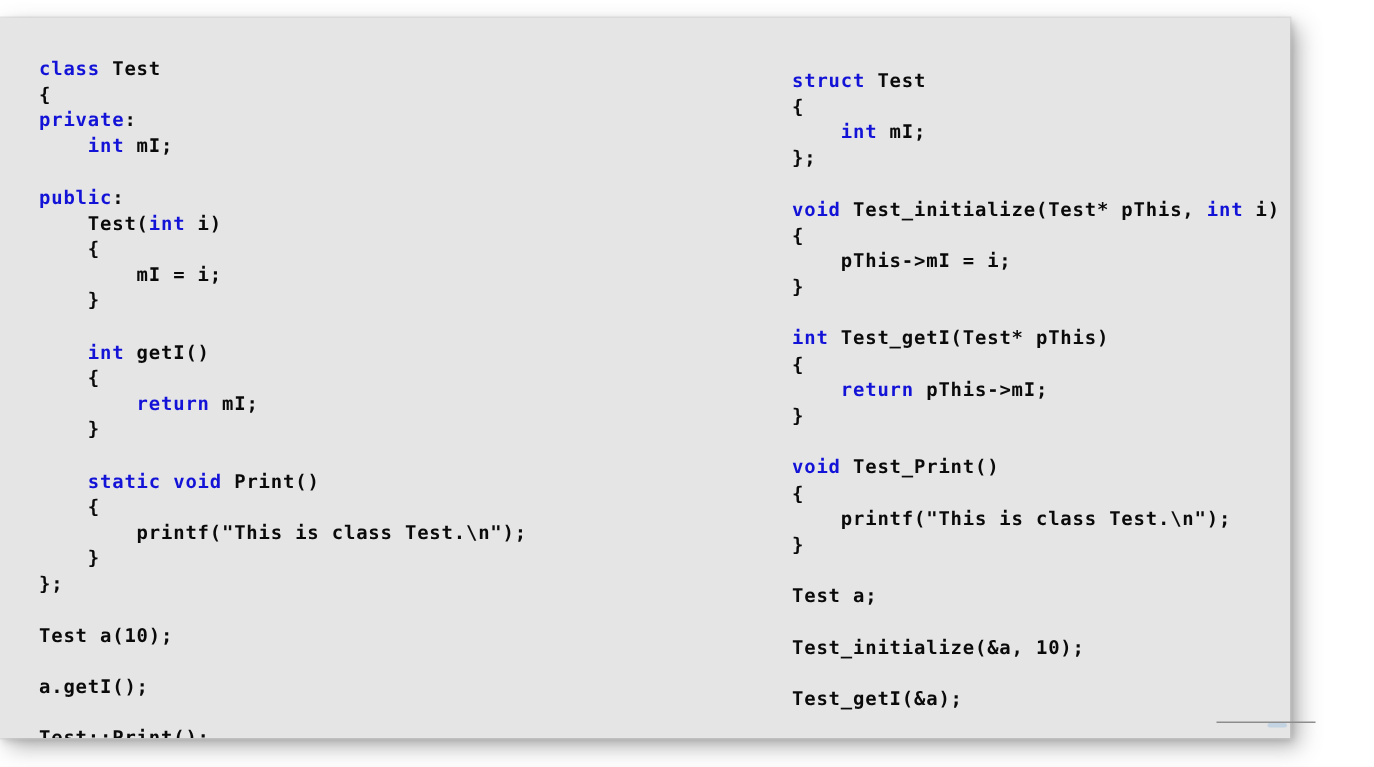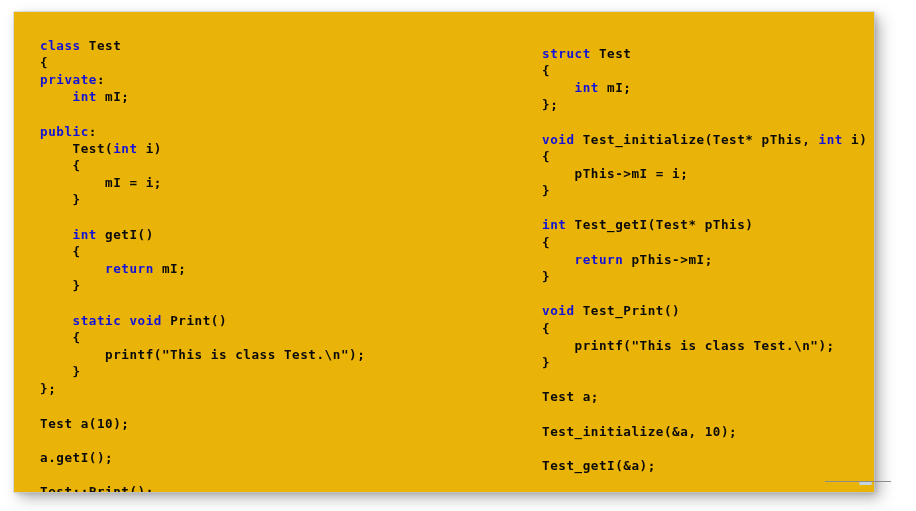--- a/index.html
+++ b/index.html
@@ -24,25 +24,25 @@
   
   .backdrop {
     position: absolute;
     left: 0; top: 0;
     width: 916px; height: 511px;
     background: #ffffff;
   }
 
   .card {
     position: absolute;
-    left: 14px;
+    left: 0;
     top: 12px;
     width: 860px;
     height: 480px;
-    background: #eab308;
+    background: #e5e5e5;
     box-shadow:
        0 0 0 1px rgba(205,205,205,0.55),
        6px 6px 14px rgba(90,90,90,0.45),
        2px 2px 5px rgba(120,120,120,0.35);
   }
 
   .pane {
     position: absolute;
     top: 0;
     height: 100%;

